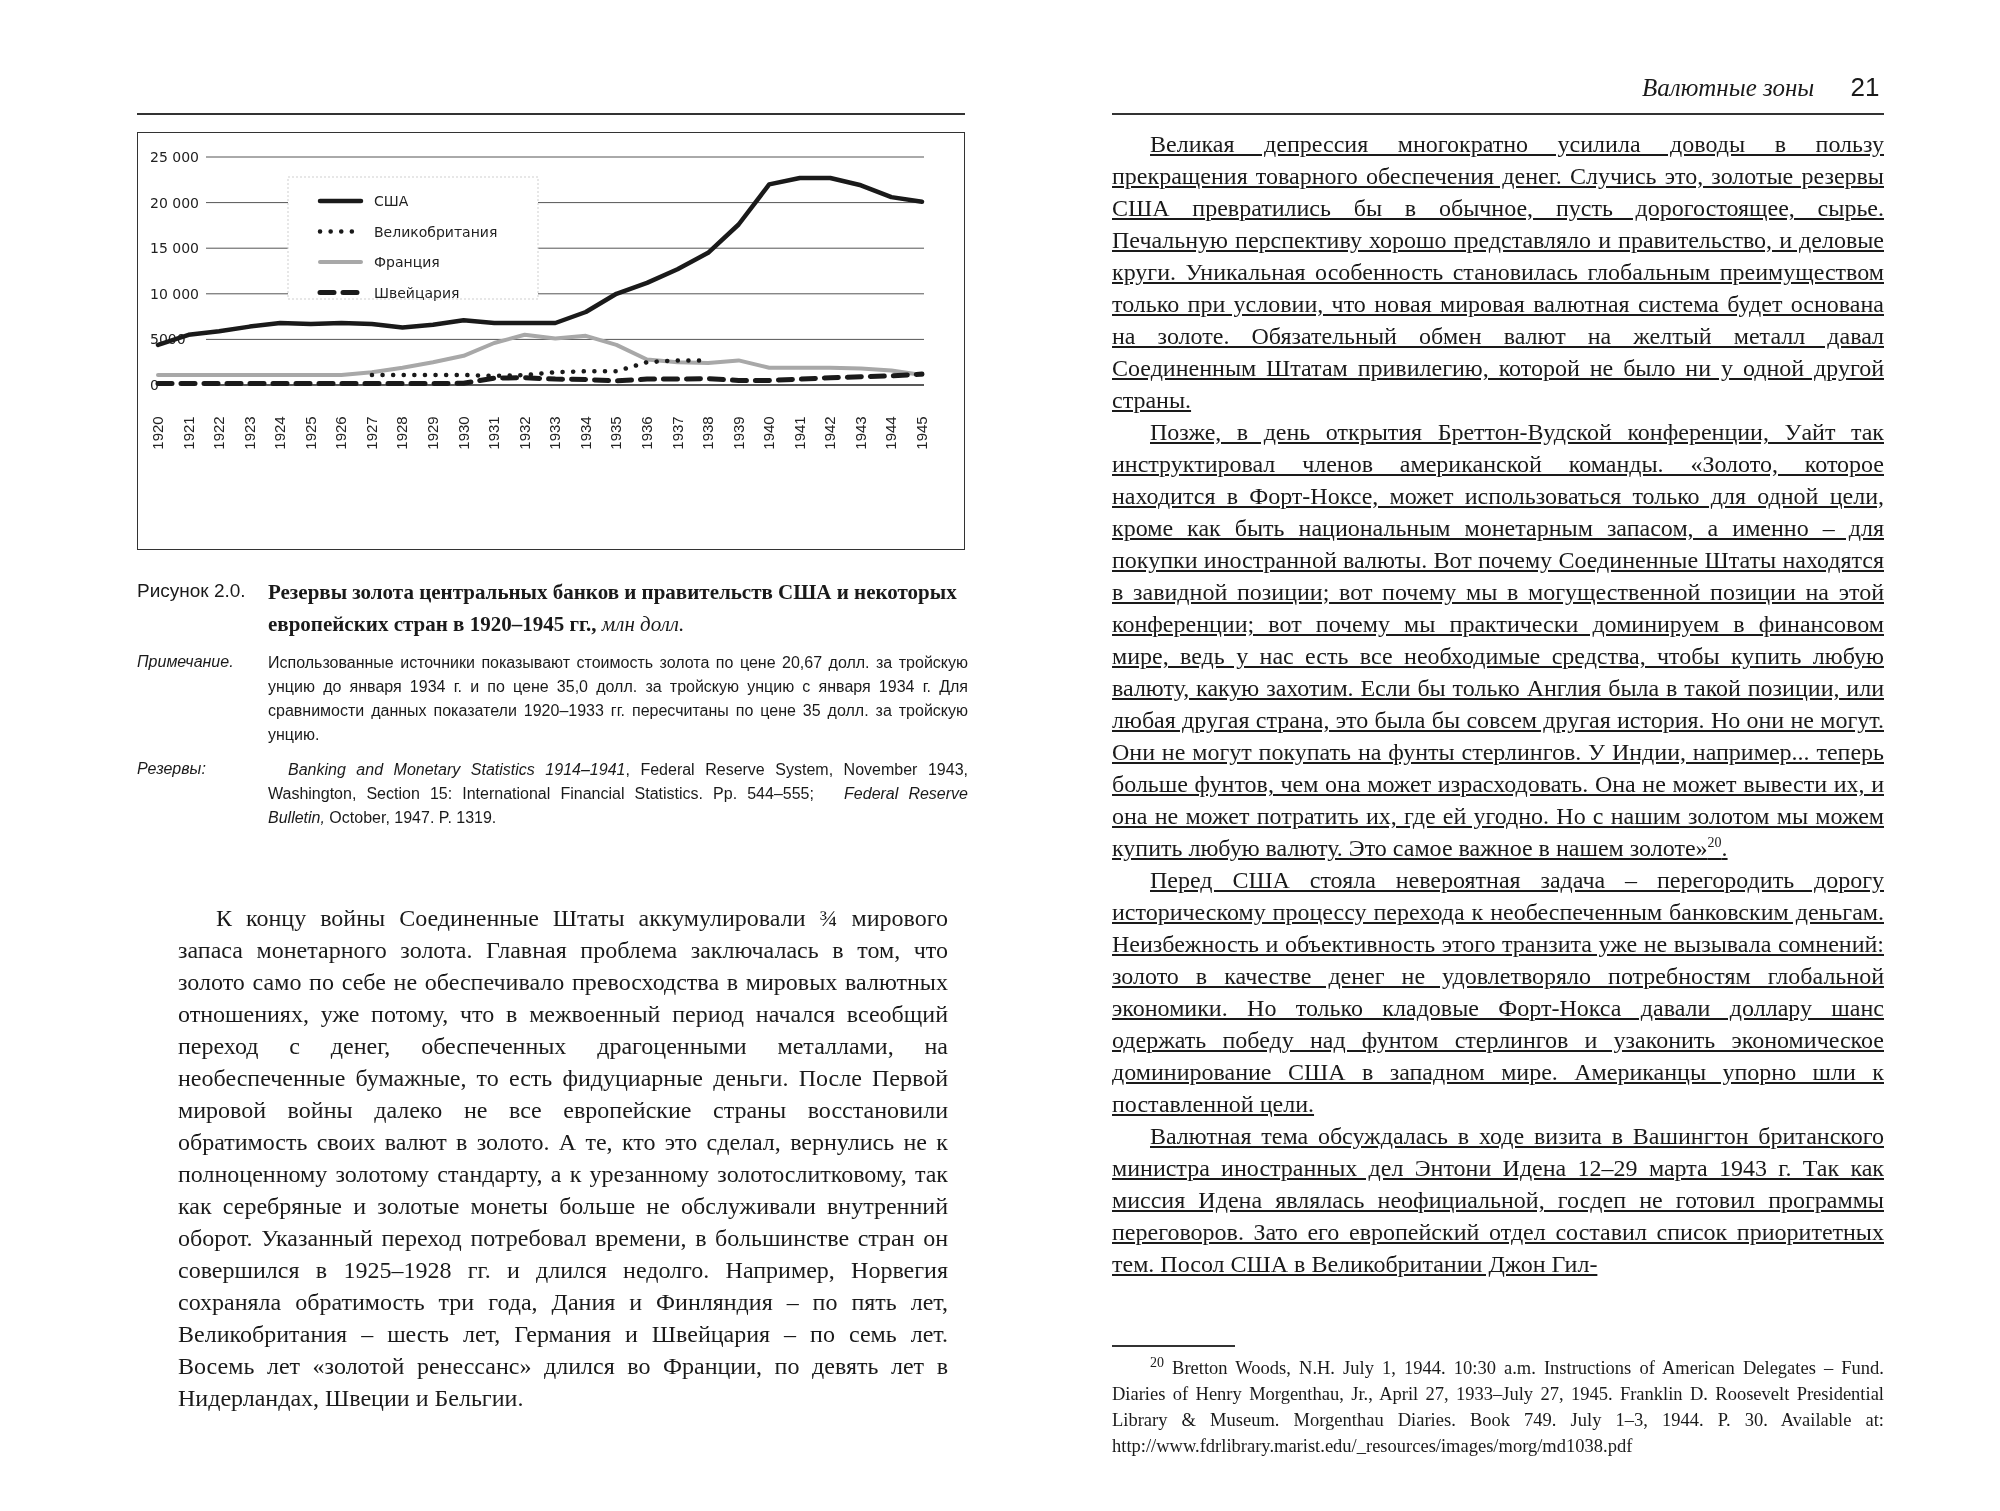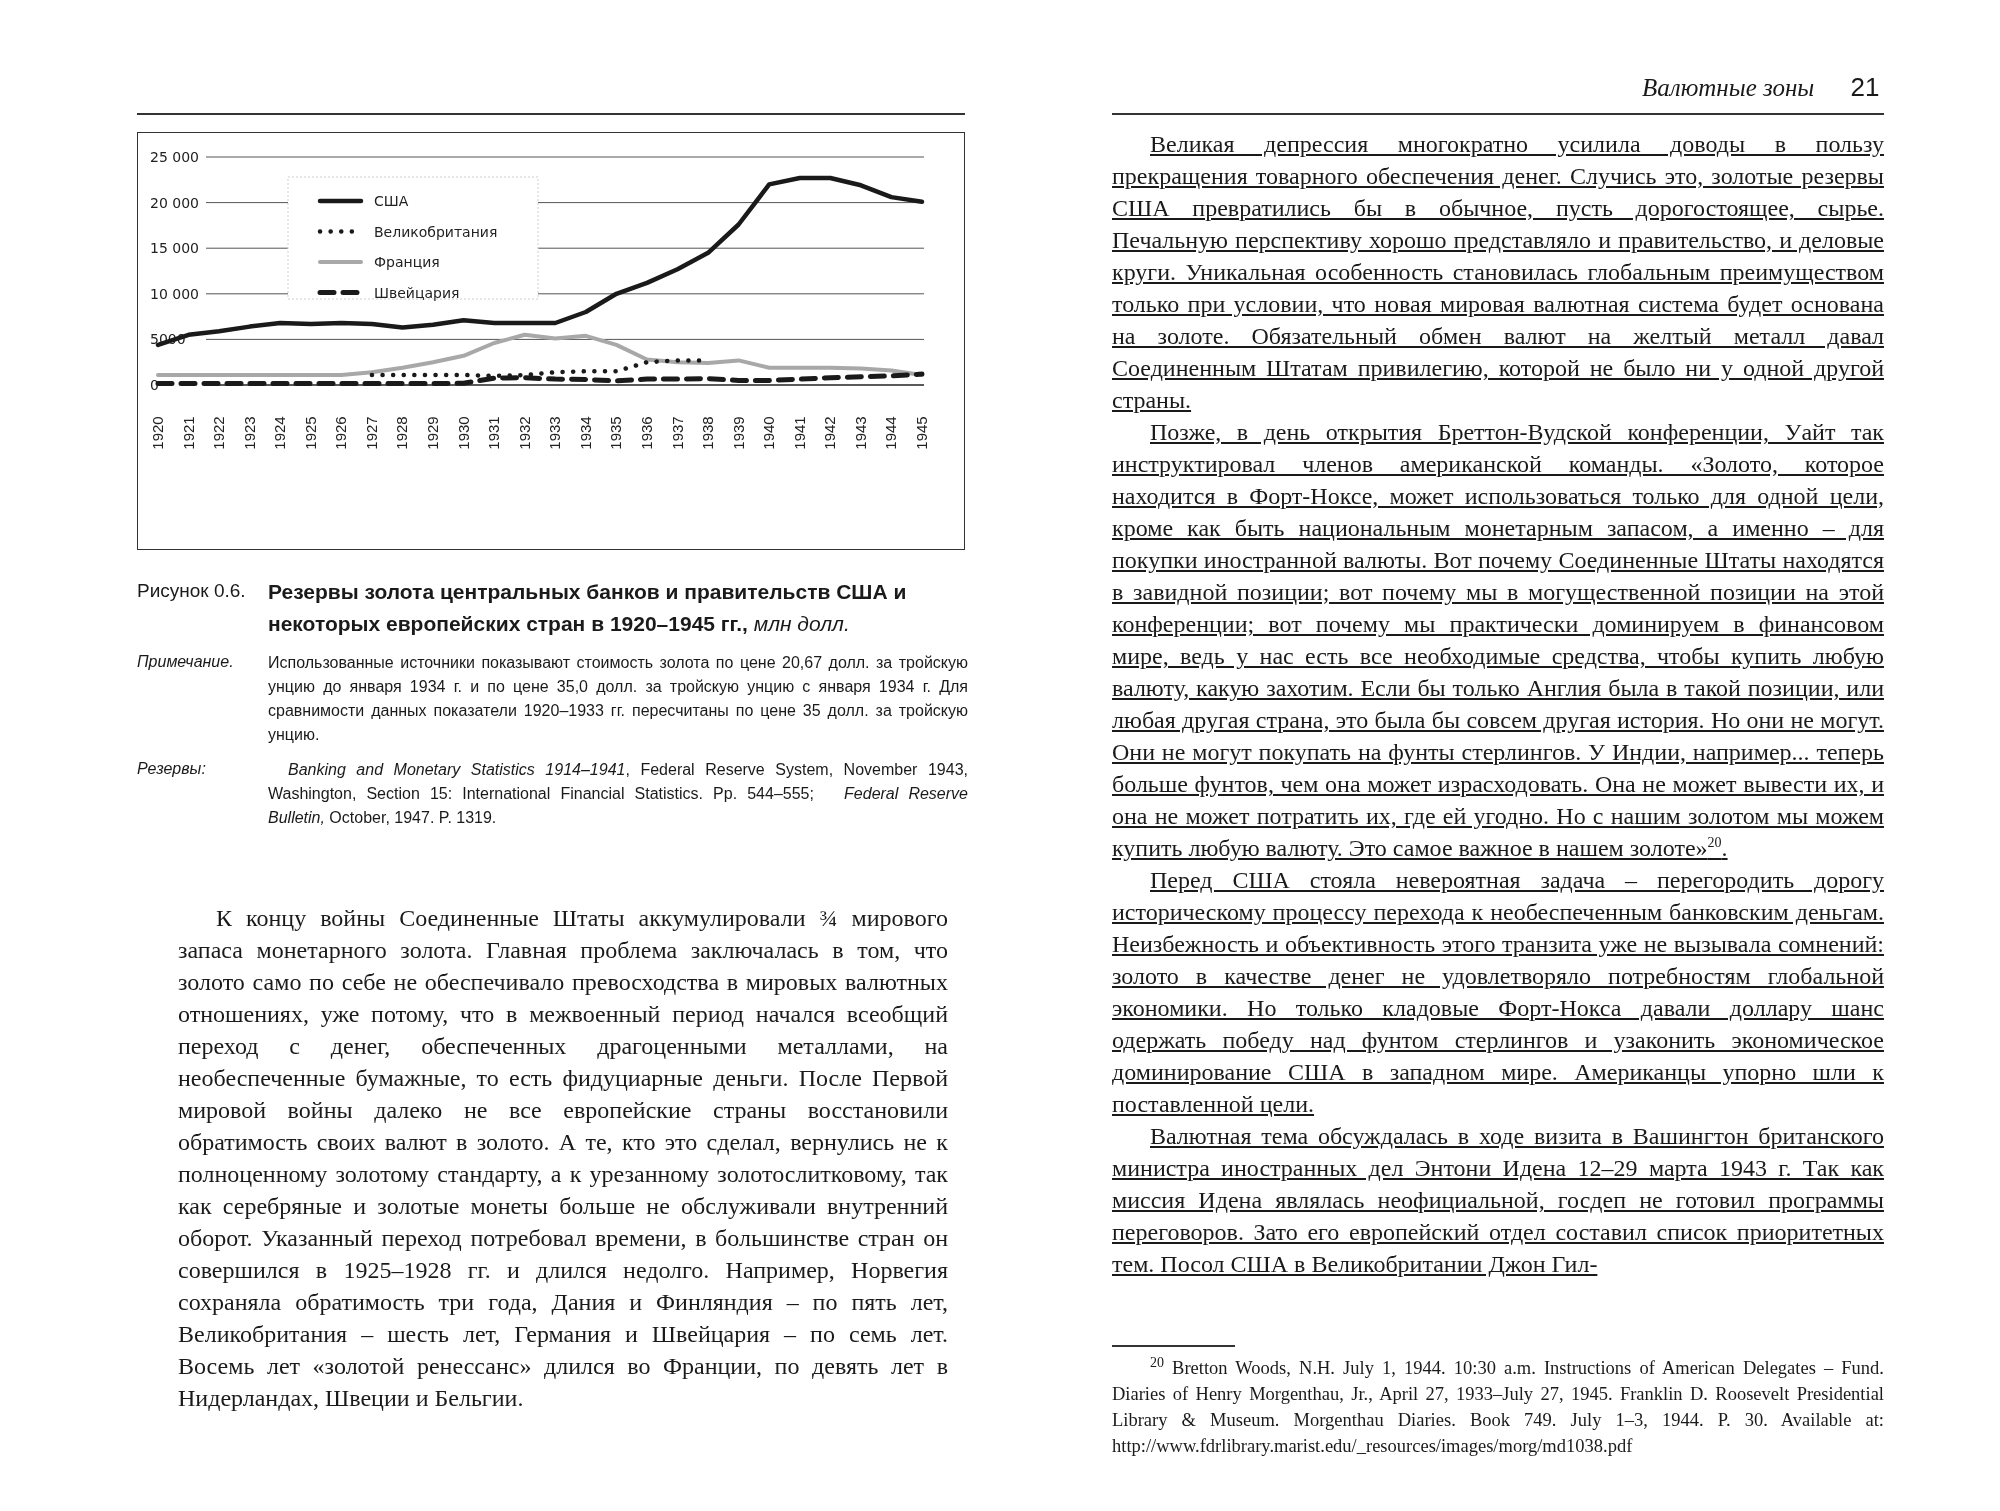--- a/index.html
+++ b/index.html
@@ -19,21 +19,21 @@
   
   #chart-box { position: absolute; left: 137px; top: 132px; width: 828px; height: 418px; border: 1.5px solid #333; box-sizing: border-box; }
   #chart-svg { position: absolute; left: 0; top: 0; }
   .ytick { font-family: "DejaVu Sans", sans-serif; font-size: 14px; fill: #222; }
   .xtick { font-family: "Liberation Sans", sans-serif; font-size: 15px; fill: #222; }
   .legend-text { font-family: "DejaVu Sans", sans-serif; font-size: 14px; fill: #222; }
 
   
   .caption { position: absolute; font-family: "Liberation Sans", sans-serif; }
   #fig-label { left: 137px; top: 580px; font-size: 19px; }
-  #fig-title { left: 268px; top: 576px; width: 700px; font-size: 21px; line-height: 32px; font-weight: bold; }
+  #fig-title { left: 268px; top: 576px; width: 700px; font-size: 21px; line-height: 32px; font-weight: bold; font-family: Liberation Serif, serif; }
   #fig-title .unit { font-weight: normal; font-style: italic; }
   .note-label { left: 137px; font-size: 16px; font-style: italic; }
   .note-body { left: 268px; width: 700px; font-size: 16px; line-height: 24px; text-align: justify; }
   #note-label { top: 653px; }
   #note-body { top: 651px; }
   #src-label { top: 760px; }
   #src-body { top: 758px; }
   #src-body i { font-style: italic; margin-left: 20px; }
 
   
@@ -112,21 +112,21 @@
           <line x1="182" x2="223" y1="98.5" y2="98.5" stroke="#1a1a1a" stroke-width="4.5" stroke-linecap="round" stroke-dasharray="0.1 10.5"></line>
           <text x="236" y="103.5" class="legend-text">Великобритания</text>
           <line x1="182" x2="223" y1="129" y2="129" stroke="#a8a8a8" stroke-width="4" stroke-linecap="round"></line>
           <text x="236" y="134" class="legend-text">Франция</text>
           <line x1="182" x2="223" y1="159.5" y2="159.5" stroke="#1a1a1a" stroke-width="5" stroke-linecap="round" stroke-dasharray="14 9"></line>
           <text x="236" y="164.5" class="legend-text">Швейцария</text>
         </g>
     </svg>
   </div>
 
-  <div class="caption" id="fig-label">Рисунок 0.6.</div>
+  <div class="caption" id="fig-label">Рисунок 2.0.</div>
   <div class="caption" id="fig-title">
     <span>Резервы золота центральных банков и правительств США и некоторых европейских стран в 1920–1945 гг.,</span>
     <span class="unit">млн долл.</span>
   </div>
   <div class="caption note-label" id="note-label">Примечание.</div>
   <div class="caption note-body" id="note-body">Использованные источники показывают стоимость золота по цене 20,67 долл. за тройскую унцию до января 1934 г. и по цене 35,0 долл. за тройскую унцию с января 1934 г. Для сравнимости данных показатели 1920–1933 гг. пересчитаны по цене 35 долл. за тройскую унцию.</div>
   <div class="caption note-label" id="src-label">Резервы:</div>
   <div class="caption note-body" id="src-body"><i>Banking and Monetary Statistics 1914–1941</i><span>, Federal Reserve System, November 1943, Washington, Section 15: International Financial Statistics. Pp. 544–555; </span><i>Federal Reserve Bulletin,</i><span> October, 1947. P. 1319.</span></div>
 
   <div class="body-text" id="left-body">

